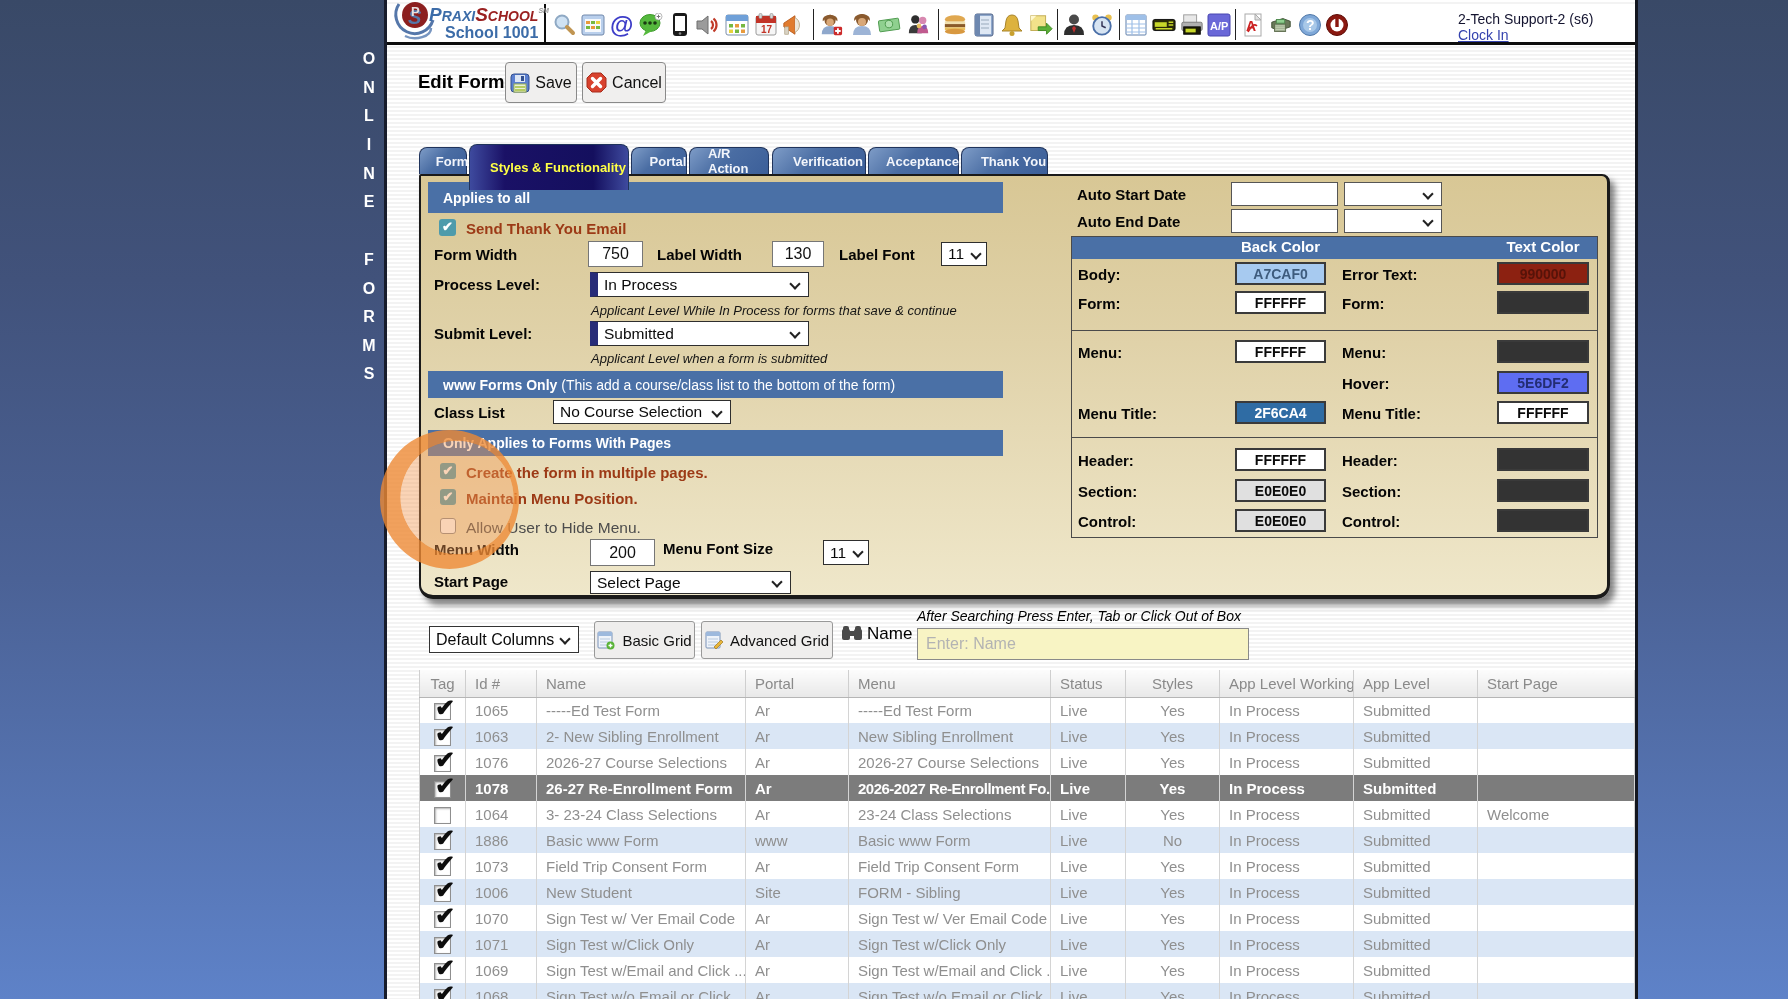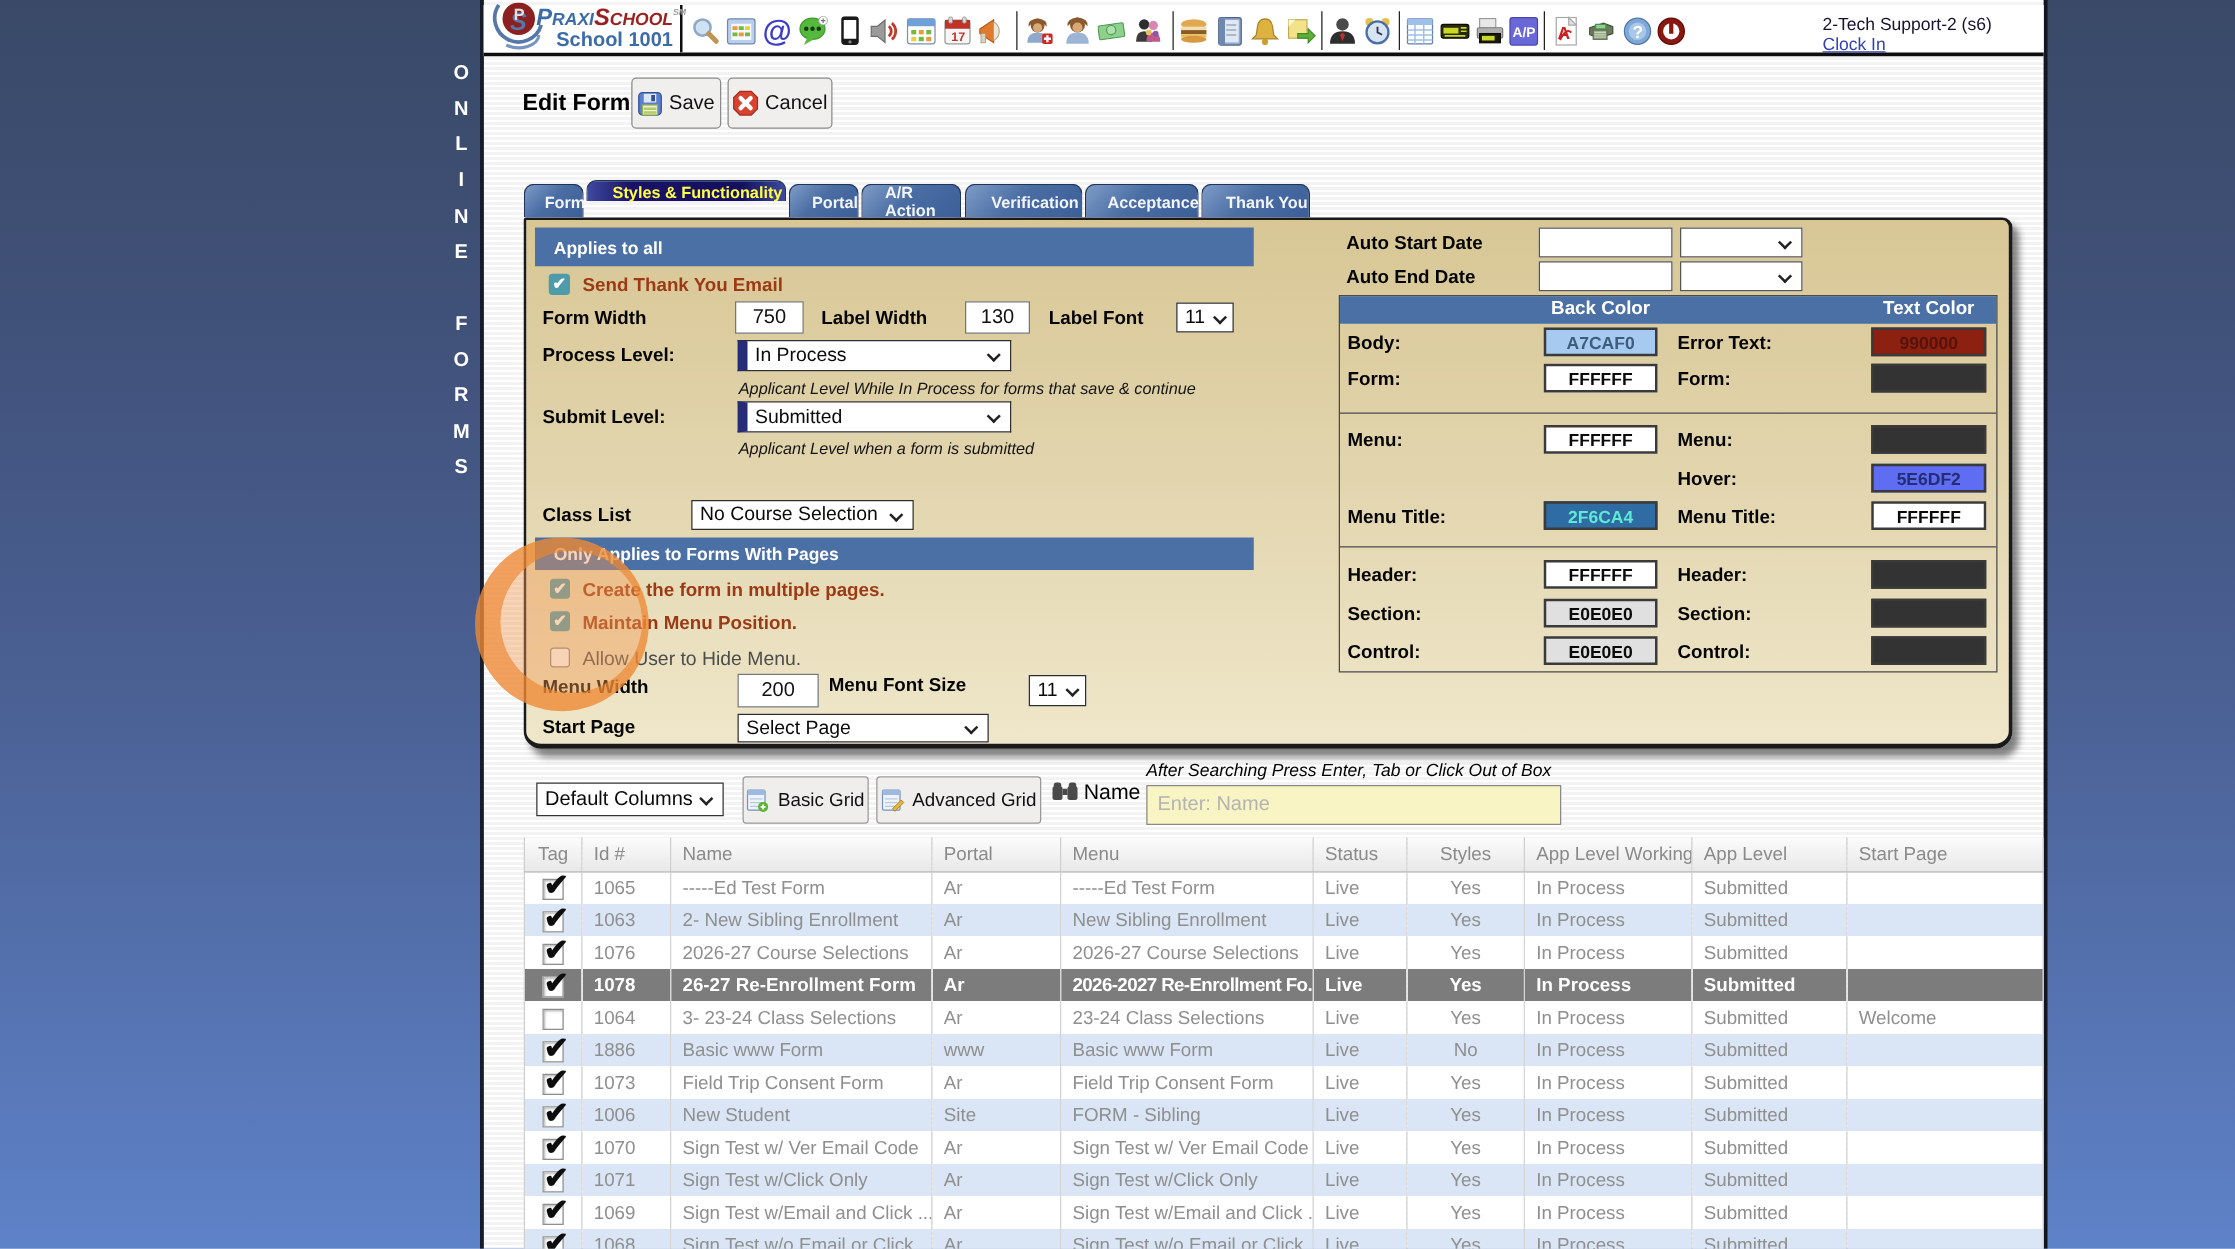--- a/index.html
+++ b/index.html
@@ -33,21 +33,21 @@
 
 #editform { position:absolute; left:418px; top:71px; font-size:18.5px; font-weight:bold; color:#000; }
 .btn { position:absolute; top:62px; height:41px; background:#f0efee; border:1px solid #8a8a8a;
   border-radius:4px; font-size:16px; color:#111; display:flex; align-items:center; justify-content:center; gap:5px; }
 
 
 .tab { position:absolute; top:147px; height:27px; border:1px solid #20345c; border-bottom:none;
   border-radius:8px 8px 0 0; color:#f2f5fb; font-size:13px; font-weight:bold;
   display:flex; align-items:center; justify-content:center;
   background:linear-gradient(135deg,#7e9cc7 0%,#4a6da3 45%,#3c5f99 100%); z-index:2;padding-left:18px; }
-#tabactive { top:144px; height:17px; z-index:3; color:#ffff45;
+#tabactive { top:144px; height:46px; z-index:3; color:#ffff45;
   background:linear-gradient(90deg,#3e4a9e 0%,#1a1166 22%,#140f5e 78%,#3e4a9e 100%); }
 
 
 #panel { position:absolute; left:419px; top:174px; width:1191px; height:425px;
   border:2px solid #1a1a1a; border-right-width:3px; border-bottom-width:4px;
   border-radius:2px 8px 14px 14px;
   background:linear-gradient(180deg,#d8c795 0%,#e0d2a9 40%,#efe7ca 100%);
   box-shadow:5px 6px 6px rgba(30,30,30,.55); z-index:1; }
 .bluebar { position:absolute; left:7px; width:575px; background:#4a70a6; color:#fff;
   font-size:14px; font-weight:bold; display:flex; align-items:center; padding-left:15px; }
@@ -337,20 +337,23 @@
     <div class="psel small" style="left:520px;top:66px;width:46px;height:24px;">11<span class="chev"></span></div>
 
     <span class="plabel" style="left:13px;top:100px;">Process Level:</span>
     <div class="psel darkstrip" style="left:169px;top:96px;width:219px;height:25px;">In Process<span class="chev"></span></div>
     <span class="note" style="left:170px;top:127px;">Applicant Level While In Process for forms that save &amp; continue</span>
 
     <span class="plabel" style="left:13px;top:149px;">Submit Level:</span>
     <div class="psel darkstrip" style="left:169px;top:145px;width:219px;height:25px;">Submitted<span class="chev"></span></div>
     <span class="note" style="left:170px;top:175px;">Applicant Level when a form is submitted</span>
 
+    <div class="bluebar" style="top:195px;height:27px;">
+        <span>www Forms Only&nbsp;<span style="font-weight:normal">(This add a course/class list to the bottom of the form)</span></span>
+      </div>
     <span class="plabel" style="left:13px;top:228px;">Class List</span>
     <div class="psel" style="left:132px;top:224px;width:178px;height:24px;">No Course Selection<span class="chev"></span></div>
 
     <div class="bluebar" style="top:254px;height:26px;">Only Applies to Forms With Pages</div>
     <div class="cb teal" style="left:19px;top:287px;width:16px;height:16px;">✔</div>
     <span class="plabel maroon" style="left:45px;top:288px;">Create the form in multiple pages.</span>
     <div class="cb teal" style="left:19px;top:313px;width:16px;height:16px;">✔</div>
     <span class="plabel maroon" style="left:45px;top:314px;">Maintain Menu Position.</span>
     <div class="cb un" style="left:19px;top:342px;width:16px;height:16px;"></div>
     <span class="plabel" style="left:45px;top:343px;font-weight:normal;color:#4c4c4c;font-size:15.5px;">Allow User to Hide Menu.</span>
@@ -389,21 +392,21 @@
 
       <div class="ctsep" style="top:93px;"></div>
 
       <span class="ctlabel" style="left:6px;top:107px;">Menu:</span>
       <div class="cbox" style="left:163px;top:103px;background:#fff;color:#0a0a0a;">FFFFFF</div>
       <span class="ctlabel" style="left:270px;top:107px;">Menu:</span>
       <div class="cbox" style="left:425px;top:103px;width:92px;background:#333;"></div>
       <span class="ctlabel" style="left:270px;top:138px;">Hover:</span>
       <div class="cbox" style="left:425px;top:134px;width:92px;background:#5e6df2;color:#232d73;">5E6DF2</div>
       <span class="ctlabel" style="left:6px;top:168px;">Menu Title:</span>
-      <div class="cbox" style="left:163px;top:164px;background:#2f6ca4;color:#5eead4;">2F6CA4</div>
+      <div class="cbox" style="left:163px;top:164px;background:#2f6ca4;color:#ffffff;">2F6CA4</div>
       <span class="ctlabel" style="left:270px;top:168px;">Menu Title:</span>
       <div class="cbox" style="left:425px;top:164px;width:92px;background:#fff;color:#0a0a0a;">FFFFFF</div>
 
       <div class="ctsep" style="top:200px;"></div>
 
       <span class="ctlabel" style="left:6px;top:215px;">Header:</span>
       <div class="cbox" style="left:163px;top:211px;background:#fff;color:#0a0a0a;">FFFFFF</div>
       <span class="ctlabel" style="left:270px;top:215px;">Header:</span>
       <div class="cbox" style="left:425px;top:211px;width:92px;background:#333;"></div>
       <span class="ctlabel" style="left:6px;top:246px;">Section:</span>

